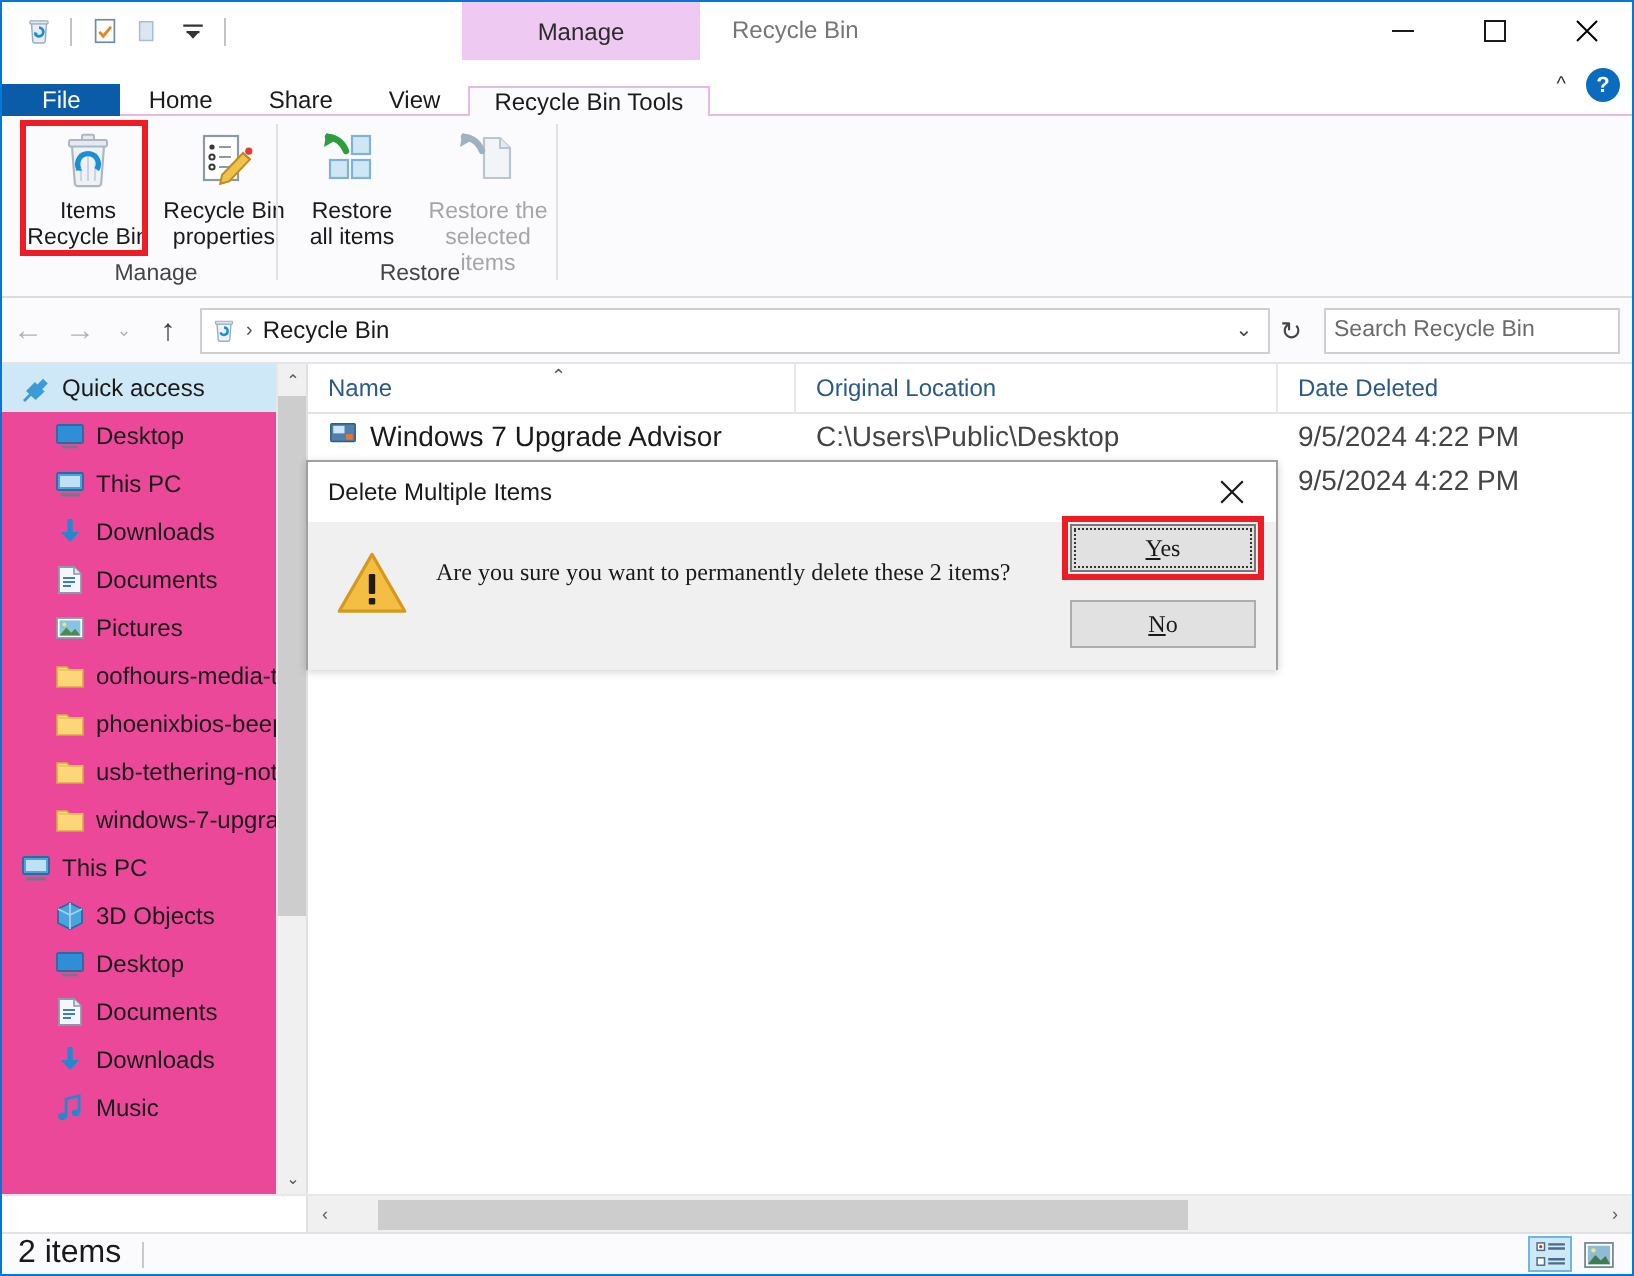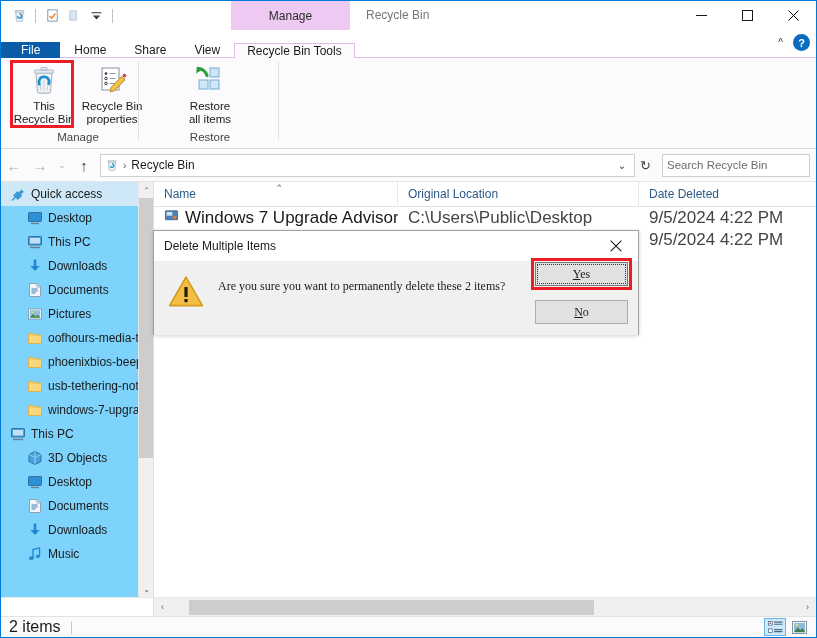--- a/index.html
+++ b/index.html
@@ -161,21 +161,21 @@
   }
   .searchbox input::placeholder { color: #6b6b6b; }
 
   
   .main {
     position: absolute; left: 0; top: 181px; width: 815px; height: 415px;
     display: flex;
   }
   .navpane {
     width: 153px; height: 415px;
-    background: #7dd3fc; position: relative;
+    background: #ec4899; position: relative;
     border-right: 1px solid #e0e0e0;
     overflow: hidden;
   }
   .nav-item {
     height: 24px; display: flex; align-items: center;
     font-size: 12px; color: #1a1a1a; position: relative;
     white-space: nowrap;
   }
   .nav-item.sel { background: #cfe8f7; }
   .nav-item .nico {
@@ -213,21 +213,21 @@
   .colh {
     font-size: 12px; color: #2c5a86; padding-left: 10px;
     height: 25px; display: flex; align-items: center;
     border-right: 1px solid #e8e8e8; position: relative;
   }
   .sort-arrow {
     position: absolute; left: 50%; top: 1px; font-size: 9px; color: #5a5a5a;
   }
   .row {
     height: 22px; display: flex; align-items: center;
-    font-size: 17px; color: #1a1a1a;
+    font-size: 14px; color: #1a1a1a;
   }
   .cell { padding-left: 10px; overflow: hidden; white-space: nowrap; }
   .cell.name { display: flex; align-items: center; gap: 6px; }
   .cell.muted { color: #444; }
 
   
   .hscroll {
     position: absolute; left: 0; top: 596px; width: 815px; height: 19px;
     background: #f0f0f0; display: flex; align-items: center;
     border-top: 1px solid #e7e7e7;
@@ -386,21 +386,21 @@
               <rect x="13" y="3.4" width="6" height="2.6" rx="0.6" fill="#e3eaf1" stroke="#aab8c4" stroke-width="1"></rect>
               <g transform="translate(16,18)">
                 <path d="M0-5.2a5.2 5.2 0 0 1 4.4 8" fill="none" stroke="#1a8fd1" stroke-width="2.6"></path>
                 <path d="M3.2 1.6l2.6 1.3-0.4-3.5z" fill="#1a8fd1"></path>
                 <path d="M0-5.2a5.2 5.2 0 0 0-4.6 7.6" fill="none" stroke="#1a8fd1" stroke-width="2.6"></path>
                 <path d="M-4.9 0.6l-1.4 2.6 3.5 0.2z" fill="#1a8fd1"></path>
               </g>
             </svg>
           </div>
           <div class="lbl">
-            <div>This</div>
+            <div>Items</div>
             <div>Recycle Bin</div>
           </div>
         </div>
         <div class="rbtn">
           <div class="glyph">
             <svg width="32" height="32" viewBox="0 0 32 32">
               <rect x="6" y="4" width="17" height="22" fill="#fff" stroke="#8d9aa6" stroke-width="1.1"></rect>
               <circle cx="10" cy="9.5" r="1.3" fill="#3a3a3a"></circle>
               <circle cx="10" cy="14.5" r="1.3" fill="none" stroke="#3a3a3a" stroke-width="1"></circle>
               <circle cx="10" cy="19.5" r="1.3" fill="none" stroke="#3a3a3a" stroke-width="1"></circle>
@@ -430,20 +430,34 @@
               <rect x="16" y="15" width="9" height="9" fill="#cfe6f5" stroke="#7fb3d5" stroke-width="1.1"></rect>
               <path d="M13 10.5C11 5.5 7 3.5 4 3.5" fill="none" stroke="#2e9e3d" stroke-width="3.2" stroke-linecap="round"></path>
               <path d="M2 8.5L3.2 1.5l6.4 2.6z" fill="#2e9e3d"></path>
             </svg>
           </div>
           <div class="lbl">
             <div>Restore</div>
             <div>all items</div>
           </div>
         </div>
+        <div class="rbtn disabled">
+          <div class="glyph">
+            <svg width="32" height="30" viewBox="0 0 32 30">
+              <path d="M14 4h8l5 5v15h-13z" fill="#f2f5f8" stroke="#b9c6d1" stroke-width="1.1"></path>
+              <path d="M22 4v5h5" fill="#e2e9ef" stroke="#b9c6d1" stroke-width="1"></path>
+              <path d="M13 10.5C11 5.5 7 3.5 4 3.5" fill="none" stroke="#9fb2c2" stroke-width="3.2" stroke-linecap="round"></path>
+              <path d="M2 8.5L3.2 1.5l6.4 2.6z" fill="#9fb2c2"></path>
+            </svg>
+          </div>
+          <div class="lbl">
+            <div>Restore the</div>
+            <div>selected items</div>
+          </div>
+        </div>
       </div>
       <div class="rgroup-label">Restore</div>
     </div>
     <div class="rgroup-divider" style="left:277px;"></div>
 
     <div class="highlight-box" style="left:9px; top:2px; width:64px; height:68px;"></div>
   </div>
 
   <div class="addrbar">
     <div class="navbtn">←</div>

